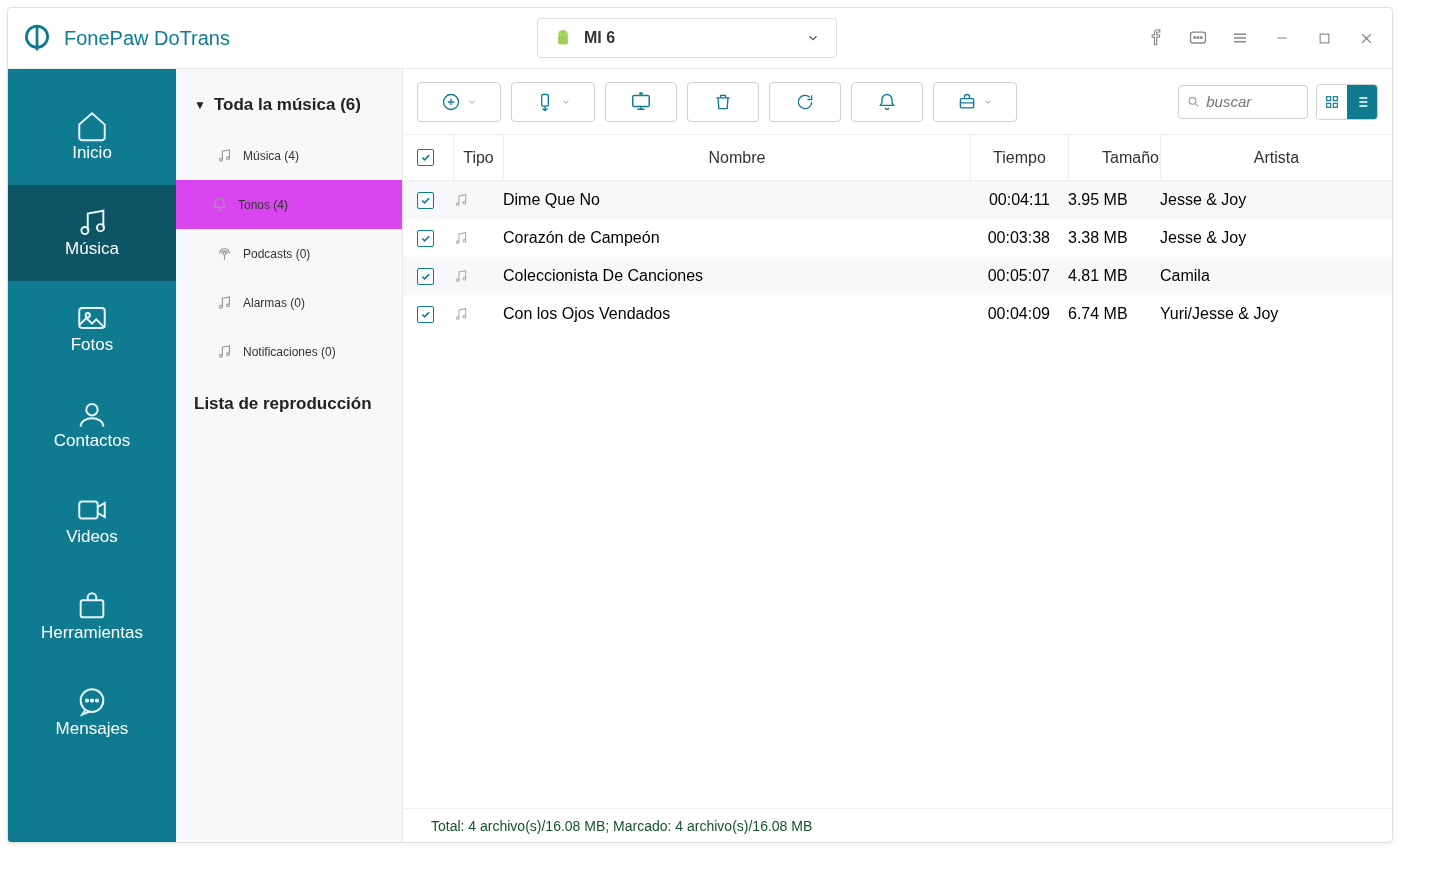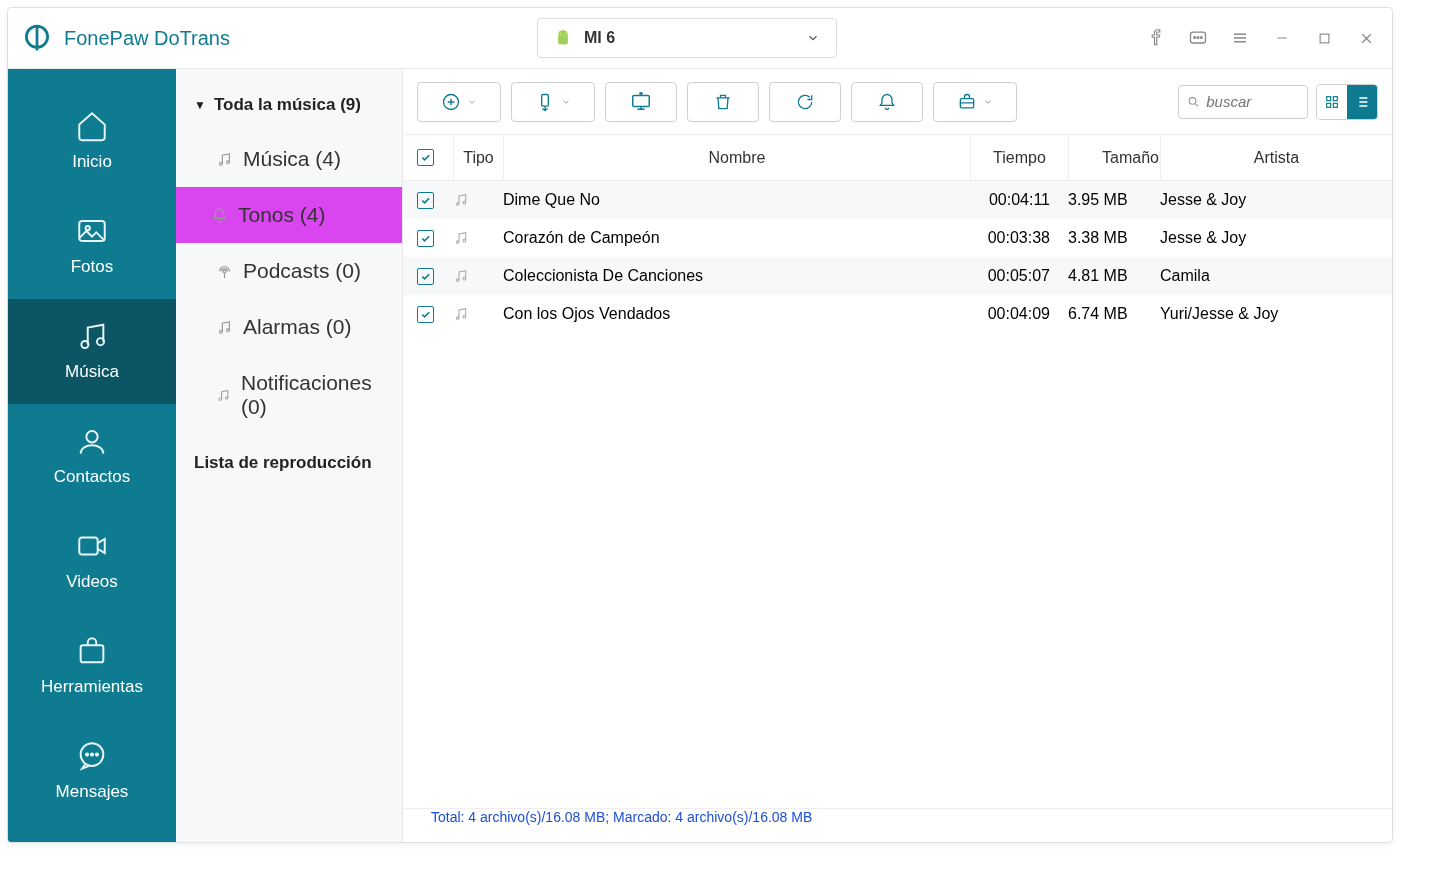--- a/index.html
+++ b/index.html
@@ -17,30 +17,30 @@
 .device-name { font-size: 16px; color: #333; font-weight: 600; }
 .chev { margin-left: auto; color: #555; }
 .win-controls { display: flex; align-items: center; gap: 18px; color: #888; }
 .win-controls .svgbtn { cursor: pointer; display: flex; align-items: center; justify-content: center; width: 24px; height: 24px; }
 
 
 .body-row { flex: 1; display: flex; min-height: 0; }
 
 
 .sidebar { width: 168px; background: #0f7b90; display: flex; flex-direction: column; padding-top: 20px; }
-.side-item { display: flex; flex-direction: column; align-items: center; gap: 9px; padding: 20px 0 22px; color: #e6f4f7; cursor: pointer; }
+.side-item { display: flex; flex-direction: column; align-items: center; gap: 0; padding: 20px 0 22px; color: #e6f4f7; cursor: pointer; }
 .side-item.active { background: #0c5565; }
 .side-item svg { color: #e6f4f7; }
 .side-label { font-size: 17px; color: #fff; }
 
 
 .cats { width: 227px; background: #f7f8f9; border-right: 1px solid #e8e8e8; padding-top: 18px; }
 .cat-head { display: flex; align-items: center; gap: 8px; padding: 8px 18px 16px; font-size: 17px; font-weight: 600; color: #222; }
 .cat-head-arrow { font-size: 12px; }
-.cat-item { display: flex; align-items: center; gap: 10px; padding: 16px 18px 16px 40px; font-size: 21px; color: #333; cursor: pointer; }
+.cat-item { display: flex; align-items: center; gap: 10px; padding: 16px 18px 16px 40px; font-size: 12px; color: #333; cursor: pointer; }
 .cat-item.active { background: #d946ef; padding-left: 35px; }
 .cat-item svg { color: #999; }
 .cat-playlist { padding: 18px 18px; font-size: 17px; font-weight: 600; color: #222; }
 
 
 .main { flex: 1; display: flex; flex-direction: column; }
 
 
 .toolbar { height: 66px; display: flex; align-items: center; padding: 0 14px; gap: 10px; border-bottom: 1px solid #eee; }
 .tbtn { height: 40px; min-width: 72px; border: 1px solid #d0d0d0; border-radius: 4px; display: flex; align-items: center; justify-content: center; gap: 6px; cursor: pointer; color: #0f7b90; background: #fff; }
@@ -68,21 +68,21 @@
 .chk { width: 17px; height: 17px; border: 1.5px solid #0f7b90; border-radius: 2px; display: flex; align-items: center; justify-content: center; cursor: pointer; }
 .chk svg { color: #0f7b90; }
 .tbl-head .col-type-head, .tbl-head .col-name, .tbl-head .col-time, .tbl-head .col-size, .tbl-head .col-artist { border-left: 1px solid #eee; height: 100%; display: flex; align-items: center; }
 .tbl-head .col-type-head { justify-content: center; }
 .tbl-head .col-name { justify-content: center; }
 .tbl-head .col-time { justify-content: center; text-align: center; padding-right: 0; }
 .tbl-head .col-size { justify-content: center; padding-left: 32px; }
 .tbl-head .col-artist { justify-content: center; }
 
 
-.statusbar { height: 34px; border-top: 1px solid #eee; display: flex; padding-left: 28px; font-size: 14px; color: #1d4ed8; }
+.statusbar { height: 34px; border-top: 1px solid #eee; display: flex; align-items: center; padding-left: 28px; font-size: 14px; color: #14532d; }
 
 svg { display: block; }
 </style>
 </head>
 <body>
 
 <div class="app-shell">
 
   <div class="titlebar">
     <div class="logo-wrap">
@@ -150,35 +150,35 @@
 
   <div class="body-row">
 
     <div class="sidebar">
       <div class="side-item">
         <svg width="34" height="34" viewBox="0 0 24 24" fill="none" stroke="currentColor" stroke-width="1.4">
             <path d="M3 11l9-8 9 8v9a2 2 0 0 1-2 2H5a2 2 0 0 1-2-2v-9z"></path>
           </svg>
         <span class="side-label">Inicio</span>
       </div>
+      <div class="side-item active">
+        <svg width="34" height="34" viewBox="0 0 24 24" fill="none" stroke="currentColor" stroke-width="1.4">
+            <path d="M9 18V6l11-2v12"></path>
+            <circle cx="7" cy="18" r="2.5"></circle>
+            <circle cx="18" cy="16" r="2.5"></circle>
+          </svg>
+        <span class="side-label">Música</span>
+      </div>
       <div class="side-item">
         <svg width="34" height="34" viewBox="0 0 24 24" fill="none" stroke="currentColor" stroke-width="1.4">
             <rect x="3" y="5" width="18" height="14" rx="2"></rect>
             <circle cx="9" cy="10" r="1.5"></circle>
             <path d="M3 17l5-5 4 4 3-3 6 6"></path>
           </svg>
         <span class="side-label">Fotos</span>
-      </div>
-      <div class="side-item active">
-        <svg width="34" height="34" viewBox="0 0 24 24" fill="none" stroke="currentColor" stroke-width="1.4">
-            <path d="M9 18V6l11-2v12"></path>
-            <circle cx="7" cy="18" r="2.5"></circle>
-            <circle cx="18" cy="16" r="2.5"></circle>
-          </svg>
-        <span class="side-label">Música</span>
       </div>
       <div class="side-item">
         <svg width="34" height="34" viewBox="0 0 24 24" fill="none" stroke="currentColor" stroke-width="1.4">
             <circle cx="12" cy="9" r="4"></circle>
             <path d="M4 21c0-4 4-6 8-6s8 2 8 6"></path>
           </svg>
         <span class="side-label">Contactos</span>
       </div>
       <div class="side-item">
         <svg width="34" height="34" viewBox="0 0 24 24" fill="none" stroke="currentColor" stroke-width="1.4">
@@ -202,21 +202,21 @@
             <circle cx="15.5" cy="11" r="0.8" fill="currentColor"></circle>
             <path d="M7 18l-2 3 5-2"></path>
           </svg>
         <span class="side-label">Mensajes</span>
       </div>
     </div>
 
     <div class="cats">
       <div class="cat-head">
         <span class="cat-head-arrow">▼</span>
-        <span>Toda la música (9)</span>
+        <span>Toda la música (6)</span>
       </div>
       <div class="cat-item">
         <svg width="17" height="17" viewBox="0 0 24 24" fill="none" stroke="currentColor" stroke-width="1.6">
             <path d="M9 18V6l10-2v12"></path>
             <circle cx="7" cy="18" r="2"></circle>
             <circle cx="17" cy="16" r="2"></circle>
           </svg>
         <span>Música (4)</span>
       </div>
       <div class="cat-item active">

